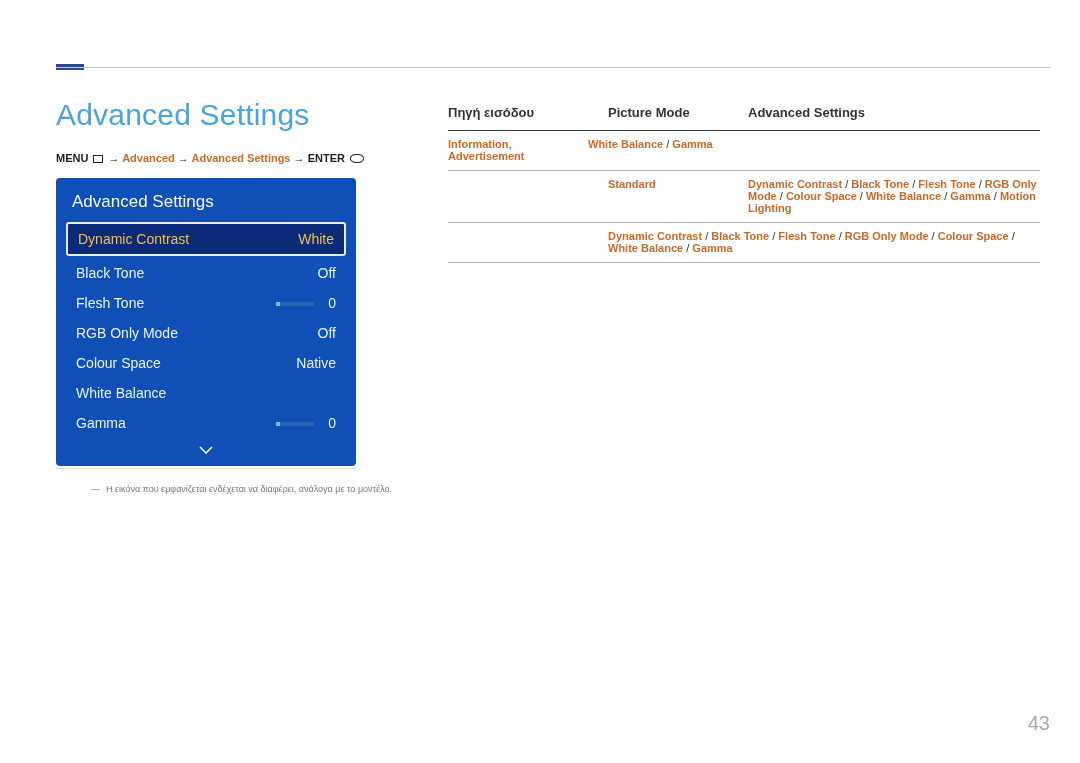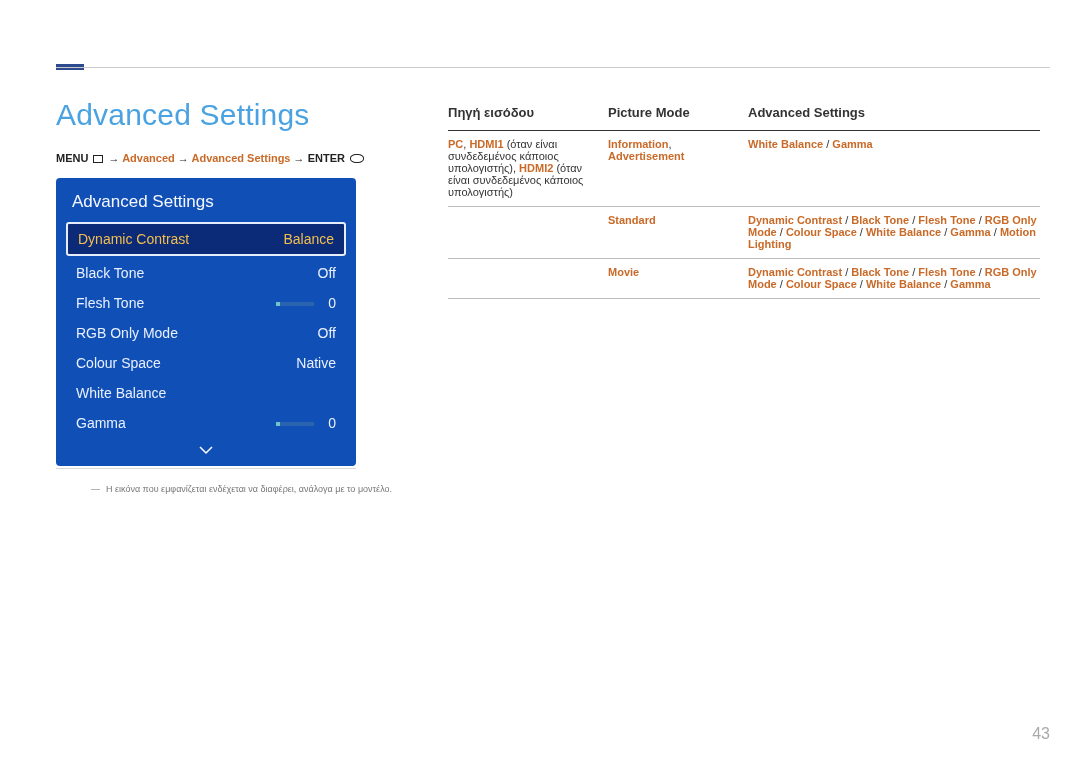--- a/index.html
+++ b/index.html
@@ -151,22 +151,22 @@
     display: flex;
     border-bottom: 1px solid #bbb;
     padding: 7px 0 8px 0;
   }
   .trow:last-child { border-bottom: 1px solid #bbb; }
   .c-orange { color: #c96a28; font-weight: bold; }
   .c-black { color: #333; }
   .page-num {
     position: absolute;
     right: 30px;
-    bottom: 20px;
-    font-size: 16px;
+    bottom: 28px;
+    font-size: 20px;
     color: #aaa;
     font-weight: 300;
   }
 </style>
 </head>
 <body>
 
 <div class="tick"></div>
 <div class="topline"></div>
 
@@ -182,21 +182,21 @@
   <span>→</span>
   <span>ENTER</span>
   <span class="icon-enter"></span>
 </div>
 
 <div class="osd">
   <div class="osd-title">Advanced Settings</div>
 
   <div class="osd-row selected">
     <span class="label">Dynamic Contrast</span>
-    <span class="value">Balance</span>
+    <span class="value">White</span>
   </div>
   <div class="osd-row">
     <span class="label">Black Tone</span>
     <span class="value">Off</span>
   </div>
   <div class="osd-row">
     <span class="label">Flesh Tone</span>
     <span><span class="slider"></span><span class="value">0</span></span>
   </div>
   <div class="osd-row">
@@ -228,42 +228,38 @@
 </div>
 
 <div class="table">
   <div class="thead">
     <div class="col1">Πηγή εισόδου</div>
     <div class="col2">Picture Mode</div>
     <div class="col3">Advanced Settings</div>
   </div>
 
   <div class="trow">
-    <div class="col1 mix">
-      <span class="c-orange">PC</span><span class="c-black">, </span><span class="c-orange">HDMI1</span><span class="c-black"> (όταν είναι συνδεδεμένος κάποιος υπολογιστής), </span><span class="c-orange">HDMI2</span><span class="c-black"> (όταν είναι συνδεδεμένος κάποιος υπολογιστής)</span>
-    </div>
     <div class="col2">
       <span class="c-orange">Information</span><span class="c-black">,</span><br><span class="c-orange">Advertisement</span>
     </div>
     <div class="col3 mix">
       <span class="c-orange">White Balance</span><span class="c-black"> / </span><span class="c-orange">Gamma</span>
     </div>
   </div>
 
 
   <div class="trow">
     <div class="col1"></div>
     <div class="col2"><span class="c-orange">Standard</span></div>
     <div class="col3 mix">
       <span class="c-orange">Dynamic Contrast</span><span class="c-black"> / </span><span class="c-orange">Black Tone</span><span class="c-black"> / </span><span class="c-orange">Flesh Tone</span><span class="c-black"> / </span><span class="c-orange">RGB Only Mode</span><span class="c-black"> / </span><span class="c-orange">Colour Space</span><span class="c-black"> / </span><span class="c-orange">White Balance</span><span class="c-black"> / </span><span class="c-orange">Gamma</span><span class="c-black"> / </span><span class="c-orange">Motion Lighting</span>
     </div>
   </div>
 
   <div class="trow">
     <div class="col1"></div>
-    <div class="col2"><span class="c-orange">Movie</span></div>
     <div class="col3 mix">
       <span class="c-orange">Dynamic Contrast</span><span class="c-black"> / </span><span class="c-orange">Black Tone</span><span class="c-black"> / </span><span class="c-orange">Flesh Tone</span><span class="c-black"> / </span><span class="c-orange">RGB Only Mode</span><span class="c-black"> / </span><span class="c-orange">Colour Space</span><span class="c-black"> / </span><span class="c-orange">White Balance</span><span class="c-black"> / </span><span class="c-orange">Gamma</span>
     </div>
   </div>
 </div>
 
 <div class="page-num">43</div>
 
 </body></html>

